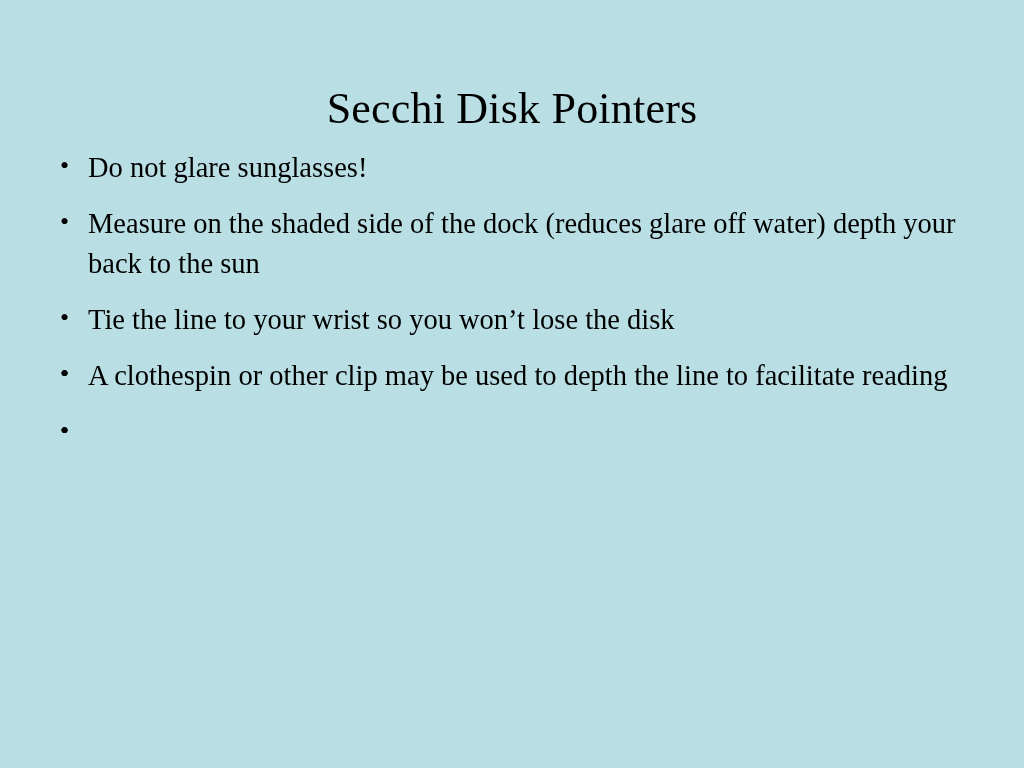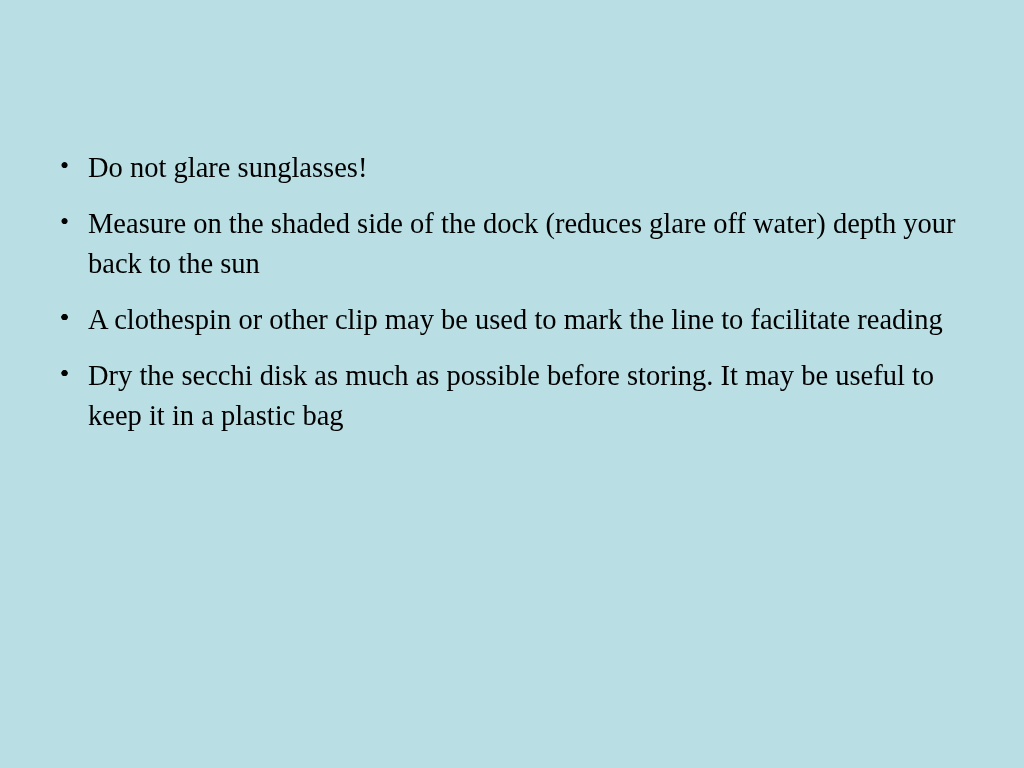--- a/index.html
+++ b/index.html
@@ -54,42 +54,43 @@
     top: 0;
     font-size: 26px;
     line-height: 1.42;
   }
 </style>
 </head>
 <body>
 
 <div class="slide">
 
+  <h1 class="slide-title">Secchi Disk Pointers</h1>
 
   <ul class="bullet-list">
     <li class="bullet-item">
       <span class="dot">•</span>
       <span>Do not glare sunglasses!</span>
     </li>
     <li class="bullet-item">
       <span class="dot">•</span>
       <span>Measure on the shaded side of the dock (reduces glare off water) depth your back to the sun</span>
     </li>
     <li class="bullet-item">
       <span class="dot">•</span>
+      <span>Tie the line to your wrist so you won’t lose the disk</span>
     </li>
     <li class="bullet-item">
       <span class="dot">•</span>
     </li>
     <li class="bullet-item">
       <span class="dot">•</span>
-      <span>A clothespin or other clip may be used to mark the line to facilitate reading</span>
+      <span>A clothespin or other clip may be used to depth the line to facilitate reading</span>
     </li>
     <li class="bullet-item">
       <span class="dot">•</span>
     </li>
     <li class="bullet-item">
       <span class="dot">•</span>
-      <span>Dry the secchi disk as much as possible before storing. It may be useful to keep it in a plastic bag</span>
     </li>
   </ul>
 
 </div>
 
 </body></html>

